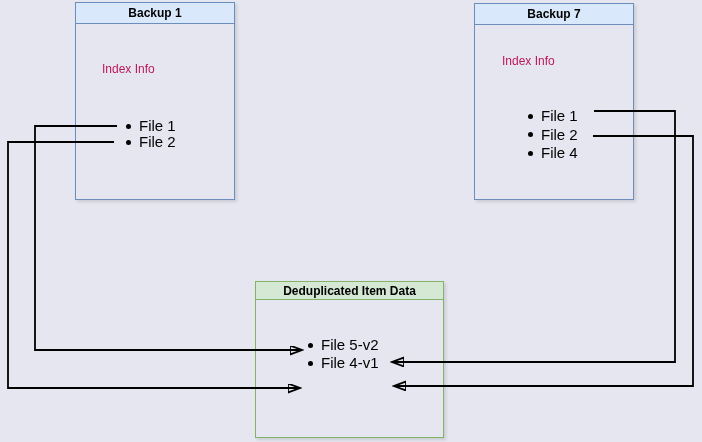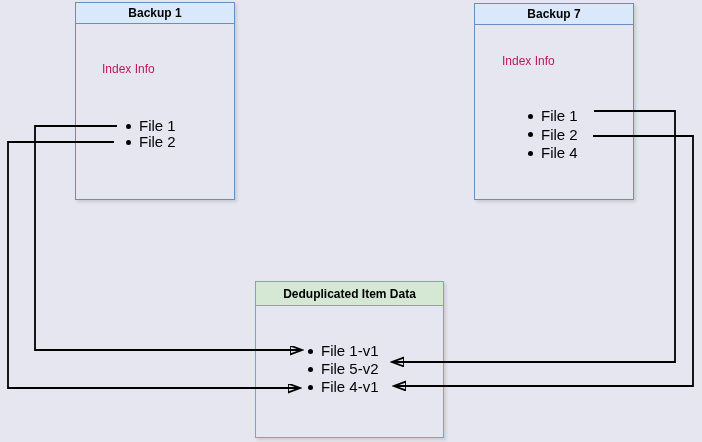--- a/index.html
+++ b/index.html
@@ -45,21 +45,21 @@
     border-bottom: 1px solid;
     font-weight: bold;
     font-size: 12px;
     color: #000;
     text-align: right;
     display: flex;
     align-items: center;
     justify-content: center;
   }
   .box-blue  .box-header { background: #dae8fc; border-color: #6c8ebf; height: 21px; }
-  .box-green .box-header { background: #d5e8d4; border-color: #82b366; height: 24px; }
+  .box-green .box-header { background: #d5e8d4; border-color: #82b366; height: 18px; }
   .box-body {
     position: relative;
     width: 100%;
   }
   .index-label {
     position: absolute;
     font-size: 12px;
     color: #be185d;
     white-space: nowrap;
   }
@@ -139,20 +139,19 @@
           <li>File 2</li>
           <li>File 4</li>
         </ul>
     </div>
   </div>
 
   <div class="box box-green" id="dedup">
     <div class="box-header">Deduplicated Item Data</div>
     <div class="box-body">
       <ul class="file-list">
-          <li>File 1-v1</li>
           <li>File 5-v2</li>
           <li>File 4-v1</li>
         </ul>
     </div>
   </div>
 
 </div>
 
 </body></html>

